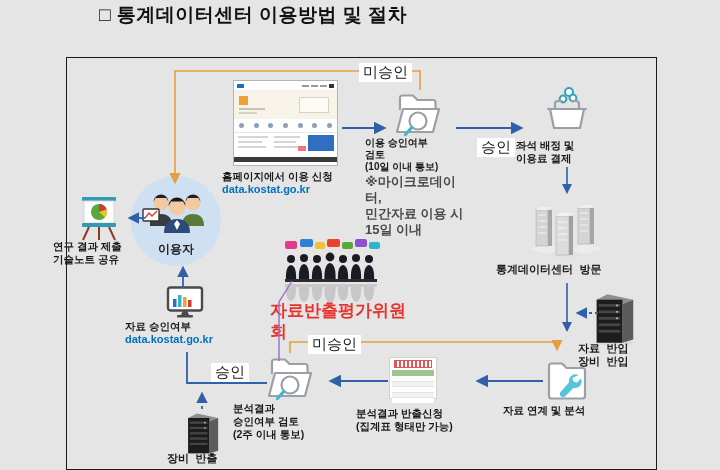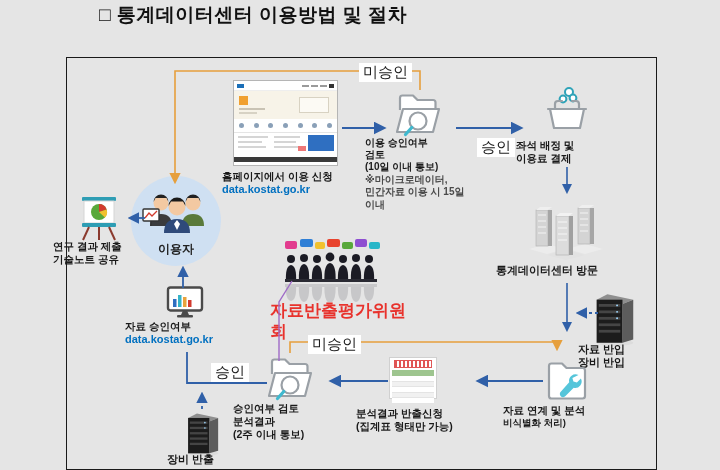--- a/index.html
+++ b/index.html
@@ -4,23 +4,23 @@
 <style>
   html,body{margin:0;padding:0;background:#fff;}
   .canvas{position:relative;width:720px;height:470px;background:#e5e5e5;overflow:hidden;
           font-family:"Liberation Sans","DejaVu Sans",sans-serif;color:#111;}
   .doc-title{position:absolute;left:99px;top:2px;font-size:19px;font-weight:bold;letter-spacing:.5px;white-space:nowrap;}
   .frame{position:absolute;left:66px;top:57px;width:589px;height:411px;border:1.6px solid #1a1a1a;z-index:0;}
   .overlay{position:absolute;left:0;top:0;z-index:3;pointer-events:none;}
   .node{position:absolute;z-index:2;}
   .node-label{position:absolute;z-index:2;text-align:left;font-weight:bold;font-size:10.5px;line-height:1.22;color:#1a1a1a;}
   .node-label .url{color:#0070c0;font-size:11px;}
-  .node-label .small-note{font-size:10px;color:#4a4a4a;line-height:1.25;}
+  .node-label .small-note{font-size:13px;color:#4a4a4a;line-height:1.25;}
   .node-label .sub{font-size:9.5px;}
-  .lbl-11{font-size:11px;}
+  .lbl-11{font-size:11px;font-family:Liberation Mono, monospace;}
   .edge-label{position:absolute;z-index:4;background:#fff;padding:0 4px;font-weight:normal;font-size:15px;color:#1a1a1a;white-space:nowrap;}
   .committee-label{color:#e8322c;font-size:17px;}
   .user-circle{position:absolute;left:131px;top:176px;width:90px;height:90px;border-radius:50%;background:#cfe0f2;z-index:1;}
   .user-name{position:absolute;left:131px;top:241px;width:90px;text-align:center;font-weight:bold;font-size:12px;color:#222;z-index:2;}
   
   .hp{position:absolute;left:233px;top:80px;width:105px;height:86px;background:#fff;border:1px solid #b5b5b5;z-index:2;box-sizing:border-box;}
   .hp-top{height:9px;display:flex;align-items:center;gap:2px;padding:0 3px;border-bottom:1px solid #eee;}
   .hp-logo{width:7px;height:4px;background:#1b6fb8;}
   .hp-sp{flex:1;}
   .hp-dash{width:7px;height:2px;background:#9a9a9a;}
@@ -201,21 +201,20 @@
   </div>
 
   <svg class="node" style="left:544px;top:356px" width="46" height="48" viewBox="0 0 46 48">
     <path d="M5 40 V10 q0-2.5 2.5-2.5 H18 l4.5 4.5 H38.5 q2.5 0 2.5 2.5 V40 q0 2.5-2.5 2.5 H7.5 q-2.5 0-2.5-2.5 Z" fill="#fff" stroke="#9aa0a6" stroke-width="2.2" stroke-linejoin="round"></path>
     <g fill="#55c5da">
       <path d="M34.5 19 a6.5 6.5 0 0 0 -9.3 7.2 L17 35.5 a3.2 3.2 0 1 0 4.5 4.5 l8.2-8.2 a6.5 6.5 0 0 0 7.2-9.3 l-4 4 -3.5-1 -1-3.5 Z"></path>
     </g>
   </svg>
   <div class="node-label" style="left:503px;top:404px;width:128px">
     <div>자료 연계 및 분석</div>
-    <div class="sub">비식별화 처리)</div>
   </div>
 
   <div class="tbl">
     <div class="tbl-title"></div>
     <div class="tbl-head"></div>
     <div class="tbl-row"></div>
       <div class="tbl-row alt"></div>
       <div class="tbl-row"></div>
       <div class="tbl-row alt"></div>
       <div class="tbl-row"></div>
@@ -225,22 +224,22 @@
     <div>(집계표 형태만 가능)</div>
   </div>
 
   <svg class="node" style="left:266px;top:352px" width="48" height="52" viewBox="0 0 48 52">
     <path d="M6 22 V10 q0-2.5 2.5-2.5 H19 l4.5 4.5 H39 q2.5 0 2.5 2.5 V21" fill="#fff" stroke="#9aa0a6" stroke-width="2.2" stroke-linejoin="round"></path>
     <path d="M3 44 L9 21 H45 L39 44 Z" fill="#fff" stroke="#9aa0a6" stroke-width="2.2" stroke-linejoin="round"></path>
     <circle cx="24" cy="33" r="8.5" fill="#fff" stroke="#9aa0a6" stroke-width="2.2"></circle>
     <line x1="17.8" y1="39.5" x2="11.5" y2="46.5" stroke="#3fb9cf" stroke-width="3.2" stroke-linecap="round"></line>
   </svg>
   <div class="node-label" style="left:233px;top:402px;width:114px">
+    <div>분석결과</div>
     <div>승인여부 검토</div>
-    <div>분석결과</div>
     <div>(2주 이내 통보)</div>
   </div>
 
   <svg class="node" style="left:184px;top:410px" width="40" height="46" viewBox="0 0 44 52">
     <ellipse cx="21" cy="49" rx="17" ry="3" fill="#dcdcdc"></ellipse>
     <polygon points="4,9 14,4 38,9 28,13" fill="#8f8f8f"></polygon>
     <polygon points="28,13 38,9 38,46 28,49" fill="#5c5c5c"></polygon>
     <rect x="4" y="9" width="24" height="40" fill="#1c1c1c"></rect>
     <rect x="6" y="13" width="20" height="2.6" fill="#454545"></rect>
       <rect x="6" y="19" width="20" height="2.6" fill="#454545"></rect>

